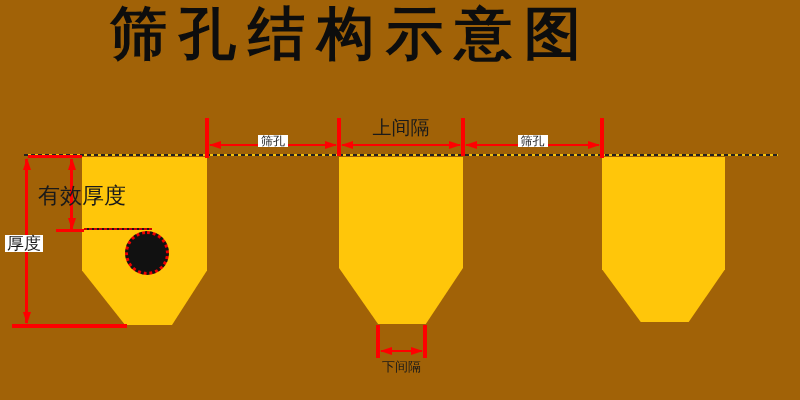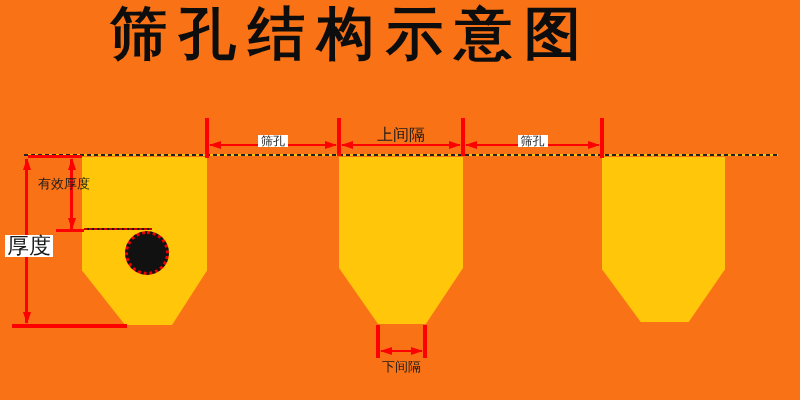--- a/index.html
+++ b/index.html
@@ -1,19 +1,19 @@
 <!DOCTYPE html>
 <html><head>
 <meta charset="utf-8">
 <style>
   html,body{margin:0;padding:0;background:#ffffff;}
   #stage{
     position:relative;
     width:800px;height:400px;
-    background:#f97316;
+    background:#a16207;
     overflow:hidden;
     font-family:"Liberation Sans","DejaVu Sans",sans-serif;
   }
   .abs{position:absolute;}
 
   
   #title{
     left:110px;top:2px;
     font-size:57px;
     font-weight:bold;
@@ -64,42 +64,42 @@
   .t-u{border-left:4px solid transparent;border-right:4px solid transparent;border-bottom:12px solid #ff0000;}
   .t-d{border-left:4px solid transparent;border-right:4px solid transparent;border-top:12px solid #ff0000;}
   .hdim .t-l{left:0;top:-3px;}
   .hdim .t-r{right:0;top:-3px;}
   .hdim .dimlabel{
     position:absolute;left:50%;transform:translateX(-50%);
     bottom:-1px;line-height:1;white-space:nowrap;
     font-size:12px;color:#1a1a1a;padding:0 3px;
   }
   .hdim .dimlabel.onwhite{background:#ffffff;}
-  .hdim .dimlabel.floating{bottom:3px;font-size:16px;background:transparent;}
+  .hdim .dimlabel.floating{bottom:9px;font-size:19px;background:transparent;}
 
   
   .vdim{width:3px;z-index:6;}
   .vdim .line{position:absolute;top:1px;bottom:1px;left:0;width:3px;background:#ff0000;}
   .vdim .t-u{top:0;left:-2.5px;}
   .vdim .t-d{bottom:0;left:-2.5px;}
 
   
   .redbar{background:#ff0000;z-index:5;}
 
   
   #effline{
     left:84px;top:228px;width:68px;height:2px;
     background:repeating-linear-gradient(90deg,#cc0000 0 3px,#1a1a1a 3px 5px);
     z-index:5;
   }
 
   
   .sidelabel{color:#1a1a1a;line-height:1;white-space:nowrap;z-index:7;}
-  #lbl-thickness{left:5px;top:235px;font-size:22px;background:#ffffff;padding:0 2px;}
-  #lbl-eff{left:38px;top:177px;font-size:13px;}
+  #lbl-thickness{left:5px;top:235px;font-size:17px;background:#ffffff;padding:0 2px;}
+  #lbl-eff{left:38px;top:185px;font-size:22px;}
 
   
   #bottomgap{left:376px;top:325px;width:51px;height:60px;z-index:6;}
   #bottomgap .tick{top:0;height:33px;}
   #bottomgap .hdim{top:25px;left:4px;right:4px;}
   #bottomgap .gaplabel{
     position:absolute;top:35px;left:50%;transform:translateX(-50%);
     font-size:13px;color:#1a1a1a;white-space:nowrap;line-height:1;
   }
 </style>

